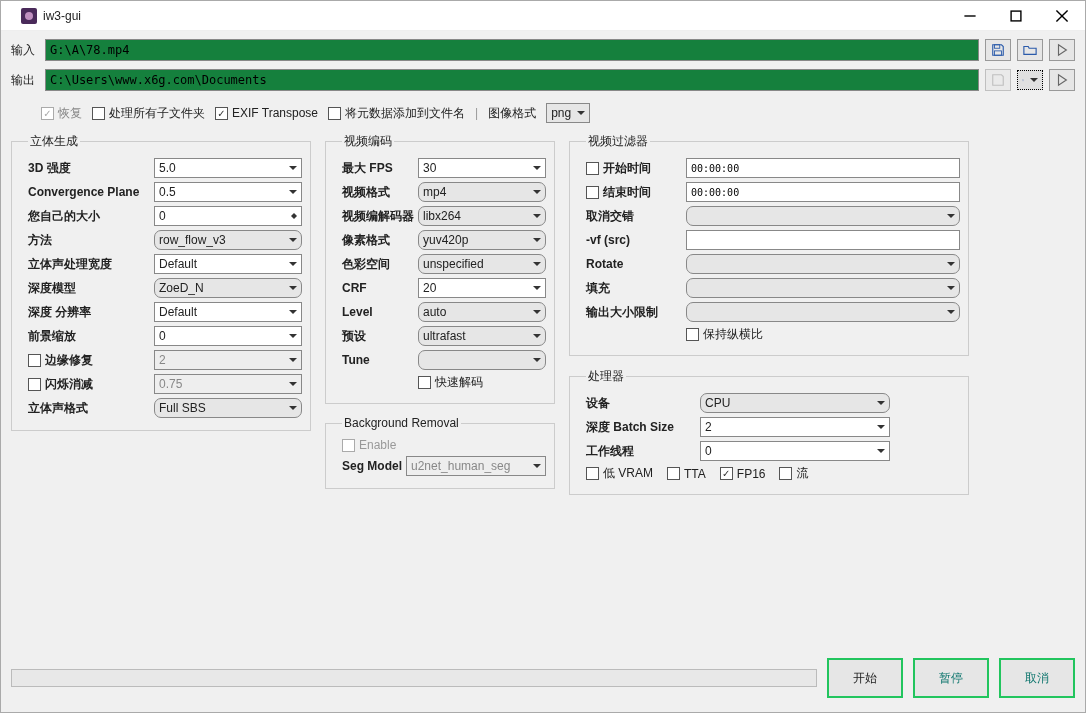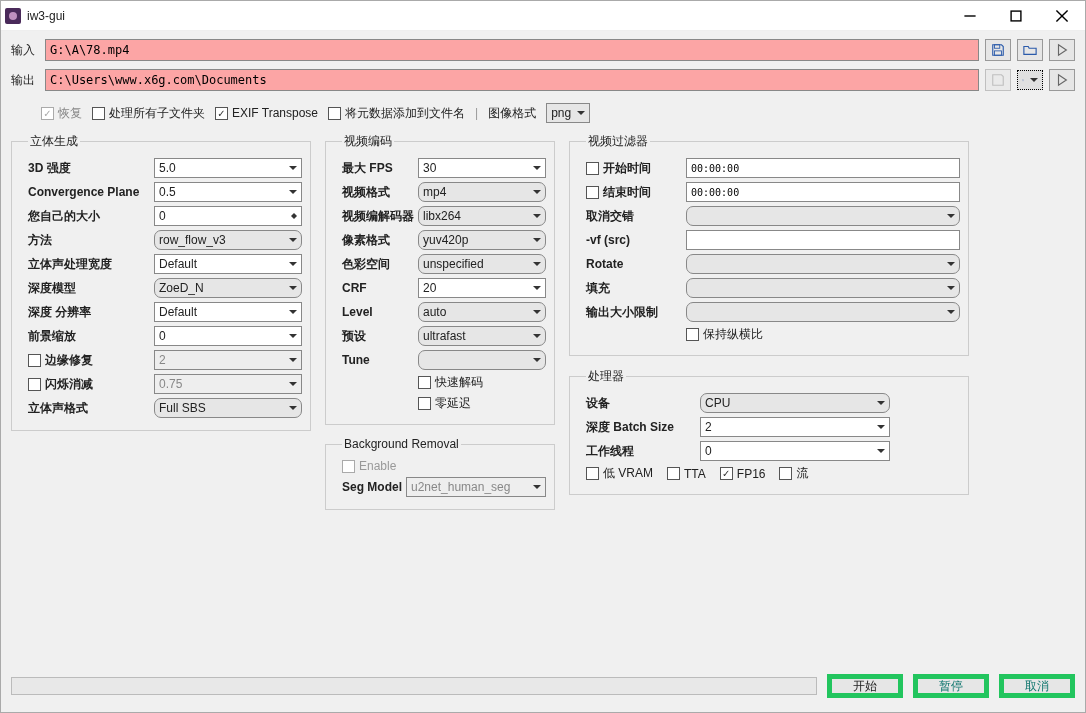--- a/index.html
+++ b/index.html
@@ -1,27 +1,27 @@
 <!DOCTYPE html>
 <html><head>
 <meta charset="utf-8">
 <style>
 * { box-sizing: border-box; margin: 0; padding: 0; }
 body { font-family: "Microsoft YaHei", "SimSun", sans-serif; font-size: 12px; background: #fff; color: #222; }
 .window { width: 1086px; height: 713px; border: 1px solid #aaa; display: flex; flex-direction: column; }
-.titlebar { height: 30px; display: flex; align-items: center; padding: 0 0 0 4px; background: #fff; border-bottom: 1px solid #eee; }
+.titlebar { height: 30px; display: flex; align-items: center; padding: 0 0 0 20px; background: #fff; border-bottom: 1px solid #eee; }
 .titlebar .icon { width: 16px; height: 16px; background: #4a2a5a; margin-right: 6px; border-radius: 2px; display:flex; align-items:center; justify-content:center; }
 .titlebar .icon::after{content:"";width:8px;height:8px;background:#c090c0;border-radius:50%;}
 .titlebar .title { flex: 1; }
 .win-btns { display: flex; height: 100%; }
 .win-btn { width: 46px; display: flex; align-items: center; justify-content: center; cursor: pointer; }
 .content { flex: 1; background: #f0f0f0; padding: 8px 10px; display: flex; flex-direction: column; gap: 4px; overflow:hidden;}
 .io-row { display: flex; align-items: center; gap: 6px; margin-bottom: 4px; }
 .io-label { width: 28px; }
-.io-input { flex: 1; height: 22px; border: 1px solid #888; background: #fca5a5; padding: 0 4px; font-family: monospace; font-size: 12px; }
+.io-input { flex: 1; height: 22px; border: 1px solid #888; background: #15803d; padding: 0 4px; font-family: monospace; font-size: 12px; }
 .sq-btn { width: 26px; height: 22px; border: 1px solid #999; background: #e6e6e6; display: flex; align-items: center; justify-content: center; cursor: pointer; }
 .sq-btn.sel{border:1px dotted #000; background:#e0e0e0;}
 .sq-btn.disabled{opacity:.55;}
 .opts-row { display: flex; align-items: center; gap: 10px; padding: 4px 30px; }
 .cbx { display: inline-flex; align-items: center; gap: 4px; }
 .cbx .box { width: 13px; height: 13px; border: 1px solid #555; background: #fff; display: flex; align-items: center; justify-content: center; font-size: 10px; color: #333; }
 .cbx .box.gray{border-color:#aaa;color:#aaa;}
 .sep { color: #999; }
 .sel { height: 20px; border: 1px solid #888; background: #e6e6e6; font-size: 12px; padding: 0 18px 0 4px; position: relative; display: inline-flex; align-items: center; }
 .sel::after { content: ""; position: absolute; right: 4px; top: 7px; border: 4px solid transparent; border-top-color: #333; }
@@ -38,21 +38,21 @@
 .col.c3 .flbl{width:100px;}
 .fctrl { flex: 1; height: 20px; border: 1px solid #888; background: #fff; padding: 0 20px 0 4px; position: relative; display: flex; align-items: center; font-family: inherit; }
 .fctrl.combo::after { content: ""; position: absolute; right: 4px; top: 7px; border: 4px solid transparent; border-top-color: #333; }
 .fctrl.spin::after { content: ""; position: absolute; right: 4px; top: 3px; border: 3px solid transparent; border-bottom-color: #333; }
 .fctrl.spin::before { content: ""; position: absolute; right: 4px; bottom: 3px; border: 3px solid transparent; border-top-color: #333; }
 .fctrl.gray{background:#e6e6e6;border-radius:7px;}
 .fctrl.dis{background:#eee;color:#888;}
 .txtin{flex:1;height:20px;border:1px solid #888;background:#fff;padding:0 4px;font-family:monospace;font-size:10px;}
 .bottom { display:flex; align-items:center; gap:10px; padding: 6px 0; margin-top:auto;}
 .progress{flex:1;height:18px;border:1px solid #bbb;background:#e8e8e8;}
-.btn{width:76px;height:24px;border:5px solid #22c55e;background:#e6e6e6;display:flex;align-items:center;justify-content:center;cursor:pointer;}
+.btn{width:76px;height:40px;border:2px solid #22c55e;background:#e6e6e6;display:flex;align-items:center;justify-content:center;cursor:pointer;}
 .btn.dis{color:#0f766e;}
 svg{width:14px;height:14px;}
 </style>
 </head>
 <body>
 
 <div class="window">
   <div class="titlebar">
     <div class="icon"></div>
     <div class="title">iw3-gui</div>
@@ -239,26 +239,20 @@
           <div class="frow">
               <span class="flbl">Tune</span>
               <span class="fctrl combo gray"></span>
             </div>
           <div class="frow" style="padding-left:76px;">
               <label class="cbx">
                 <span class="box"></span>
                 <span>快速解码</span>
               </label>
             </div>
-          <div class="frow" style="padding-left:76px;">
-              <label class="cbx">
-                <span class="box"></span>
-                <span>零延迟</span>
-              </label>
-            </div>
         </fieldset>
 
         <fieldset>
           <legend>Background Removal</legend>
           <div class="frow">
               <label class="cbx">
                 <span class="box gray"></span>
                 <span style="color:#999">Enable</span>
               </label>
             </div>

